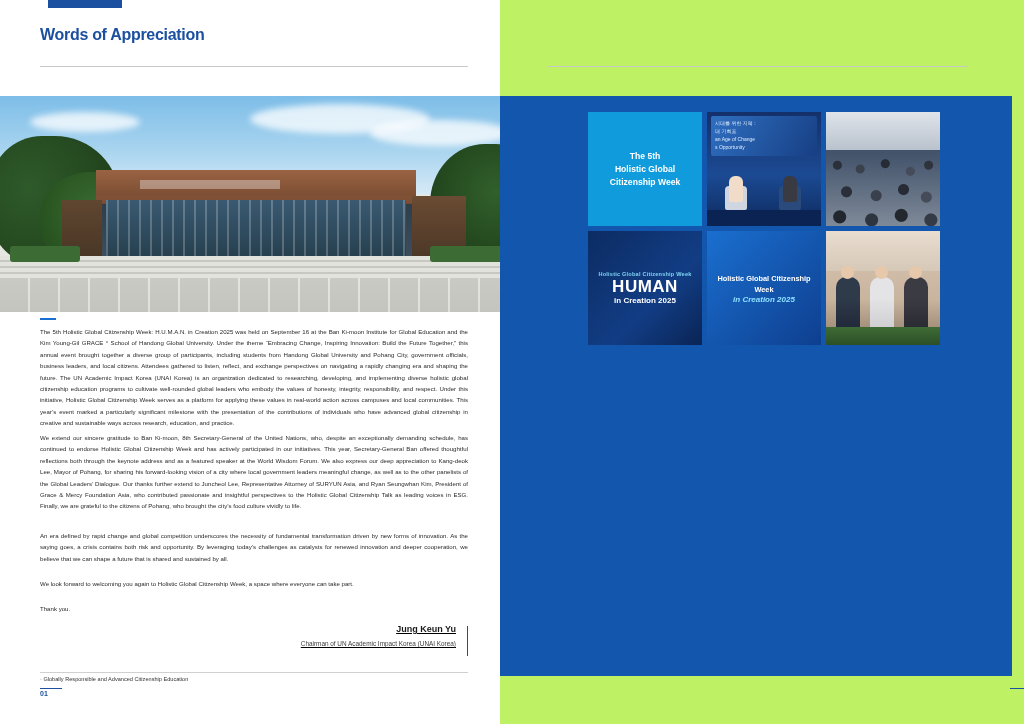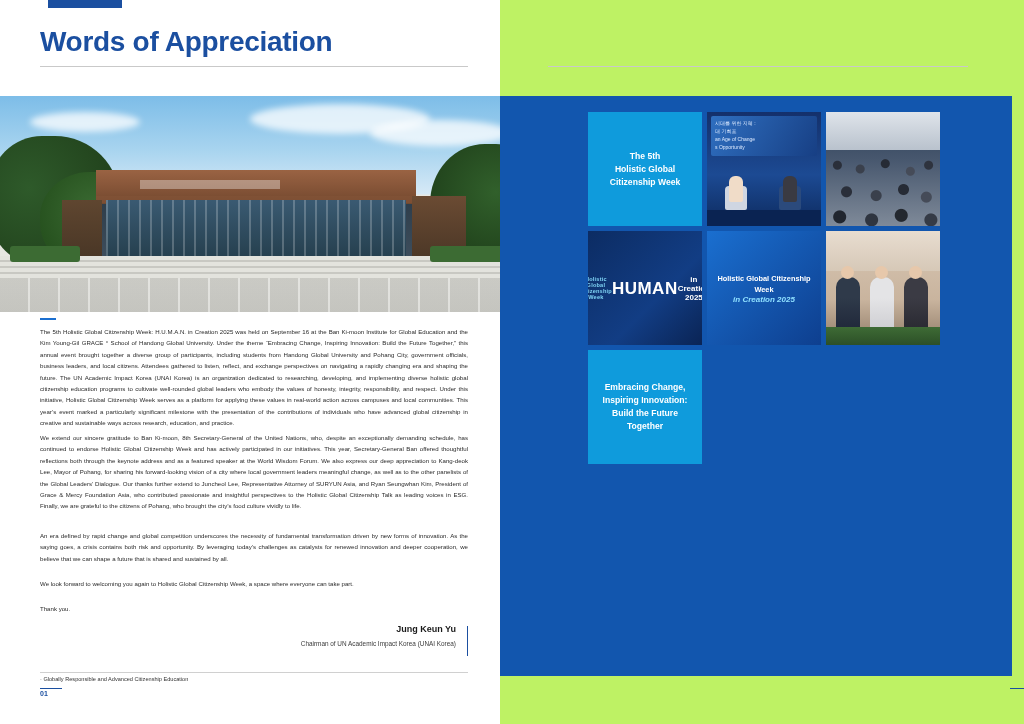--- a/index.html
+++ b/index.html
@@ -25,21 +25,21 @@
   }
   .top-tab {
     position: absolute;
     left: 48px; top: 0;
     width: 74px; height: 8px;
     background: #1b4fa0;
   }
   .title {
     position: absolute;
     left: 40px; top: 26px;
-    font-size: 28px;
+    font-size: 16px;
     font-weight: bold;
     color: #1b4fa0;
     letter-spacing: -0.3px;
   }
   .title-rule {
     position: absolute;
     left: 40px; top: 66px;
     width: 428px; height: 1px;
     background: #c9c9c9;
   }
@@ -144,20 +144,21 @@
   .p2 { top: 432px; }
   .p3 { top: 530px; }
   .p4 { top: 578px; }
   .p5 { top: 603px; }
 
   .sign-block {
     position: absolute;
     left: 40px; top: 624px;
     width: 428px;
     text-align: right;
+    text-decoration: underline;
   }
   .sign-name {
     font-size: 9px; font-weight: bold; color: #1a1a1a;
     padding-right: 12px;
   }
   .sign-role {
     font-size: 6.4px; color: #3b3b3b; margin-top: 6px;
     padding-right: 12px;
   }
   .sign-rule {
@@ -277,21 +278,21 @@
       radial-gradient(circle at 66% 86%, #23282f 0 6px, transparent 7px),
       radial-gradient(circle at 92% 92%, #353b46 0 6px, transparent 7px);
   }
   .aud-top {
     position: absolute; left: 0; top: 0; width: 114px; height: 38px;
     background: linear-gradient(#dfe4ea, #b9c2cd);
   }
 
   .photo-title {
     background: linear-gradient(135deg, #0c2c63 0%, #123d84 60%, #0a2455 100%);
-    flex-direction: row;
+    flex-direction: column;
   }
   .pt-small {
     color: #7fd4f5; font-size: 5.6px; font-weight: bold; letter-spacing: 0.2px;
   }
   .pt-big {
     color: #ffffff; font-size: 17px; font-weight: bold; letter-spacing: 0.5px;
     line-height: 19px;
   }
   .pt-sub {
     color: #ffffff; font-size: 8px; font-weight: bold;
@@ -436,26 +437,20 @@
         <div class="pp-wall"></div>
         <div class="pp-person ppA"></div>
         <div class="pp-person ppB"></div>
         <div class="pp-person ppC"></div>
         <div class="pp-head hA"></div>
         <div class="pp-head hB"></div>
         <div class="pp-head hC"></div>
         <div class="pp-plants"></div>
       </div>
 
-      <div class="cell cyan">
-        <div class="cell-text">Embracing Change,
-Inspiring Innovation:
-Build the Future
-Together</div>
-      </div>
 
     </div>
 
     <div class="page-num-right-rule"></div>
     <div class="page-num-right">02</div>
   </div>
 
 </div>
 
 </body></html>

